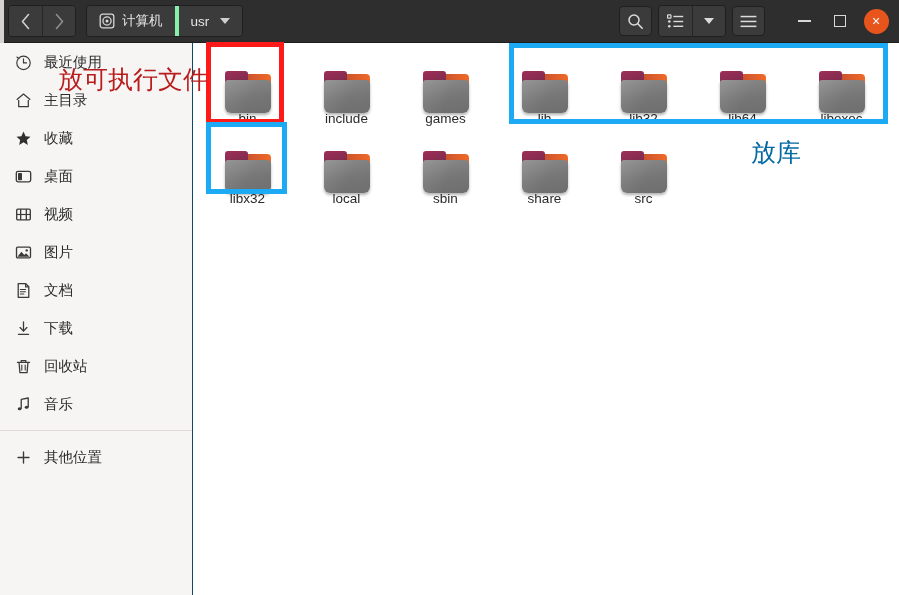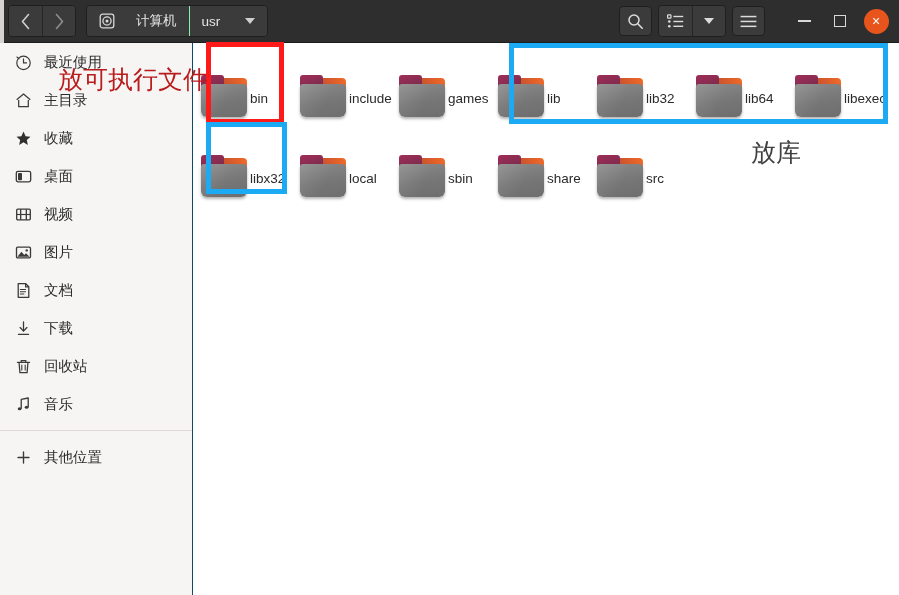--- a/index.html
+++ b/index.html
@@ -56,29 +56,29 @@
   .seg-btn.dim { color: #8a8a8a; }
 
   .crumb-group {
     display: flex;
     border: 1px solid #1f1f1f;
     border-radius: 4px;
     overflow: hidden;
   }
   .crumb {
     height: 30px;
-    display: flex; align-items: center; gap: 21px;
+    display: flex; align-items: center; gap: 7px;
     padding: 0 12px;
     background: #3b3b3b;
     color: #e4e4e4;
     font-size: 13.5px;
     cursor: pointer;
     white-space: nowrap;
   }
-  .crumb + .crumb { border-left: 1px solid #86efac; }
+  .crumb + .crumb { border-left: 4px solid #86efac; }
   .crumb.current { background: #3b3b3b; }
   .crumb-caret {
     width: 0; height: 0;
     border-left: 5px solid transparent;
     border-right: 5px solid transparent;
     border-top: 6px solid #cfcfcf;
     margin-left: 4px;
   }
   .disc-ico { display: block; }
 
@@ -158,21 +158,21 @@
     width: 705px; height: 552px;
     background: #ffffff;
     overflow: hidden;
   }
   .grid {
     display: flex; flex-wrap: wrap;
     padding: 4px 0 0 4px;
   }
   .file-cell {
     width: 99px; height: 80px;
-    display: flex; 
+    display: flex; flex-direction: column;
     align-items: center; justify-content: flex-start;
     padding-top: 23px;
     cursor: pointer;
   }
   .folder {
     width: 52px; height: 45px;
     position: relative;
     margin-bottom: 4px;
   }
   .f-tab {
@@ -223,21 +223,21 @@
     font-family: "DejaVu Sans", "Liberation Sans", sans-serif;
   }
   #anno-red-text {
     left: 58px; top: 66px;
     color: #b91c1c;
     font-size: 25px;
     line-height: 28px;
   }
   #anno-blue-text {
     left: 751px; top: 139px;
-    color: #404040;
+    color: #0369a1;
     font-size: 25px;
     line-height: 28px;
   }
   #anno-green-text {
     left: 435px; top: 352px;
     color: #3ddc15;
     font-size: 25px;
     line-height: 30px;
   }
 </style>

